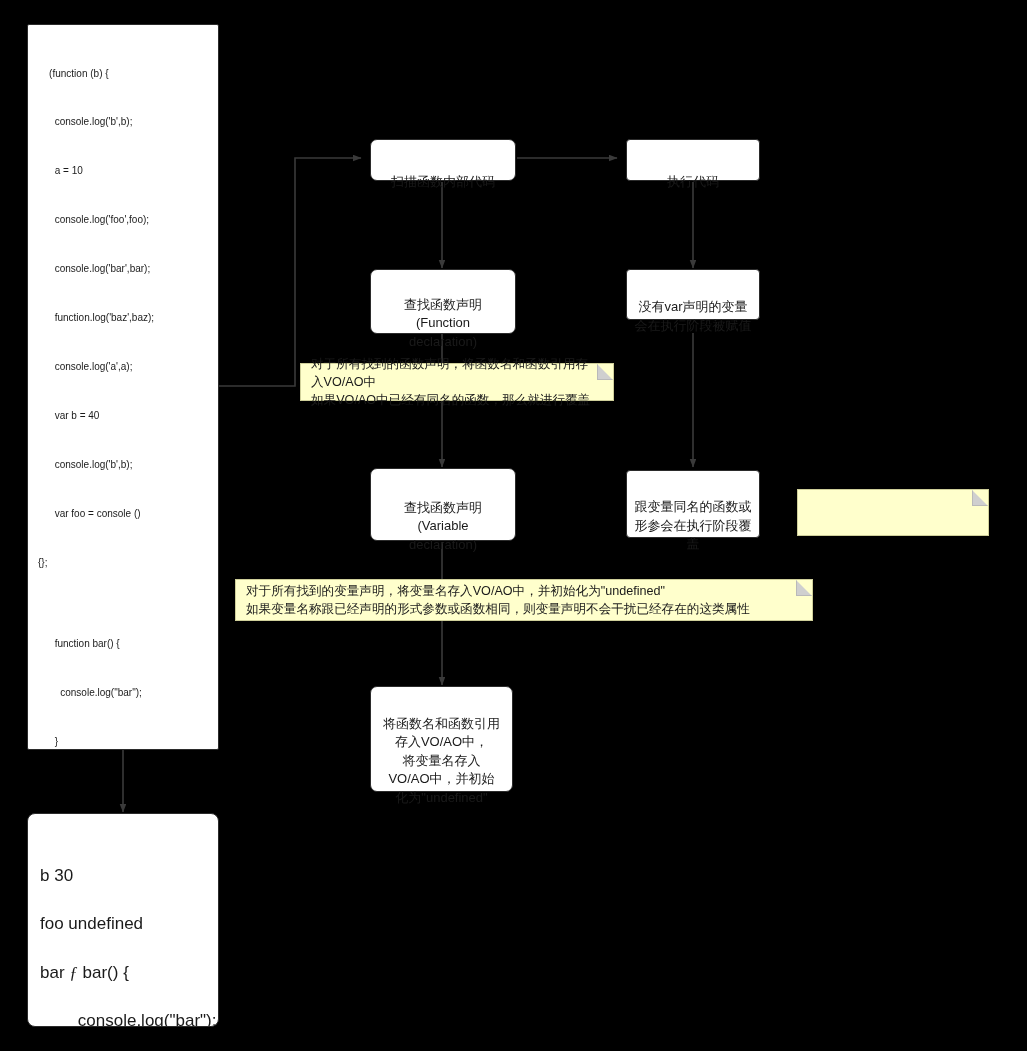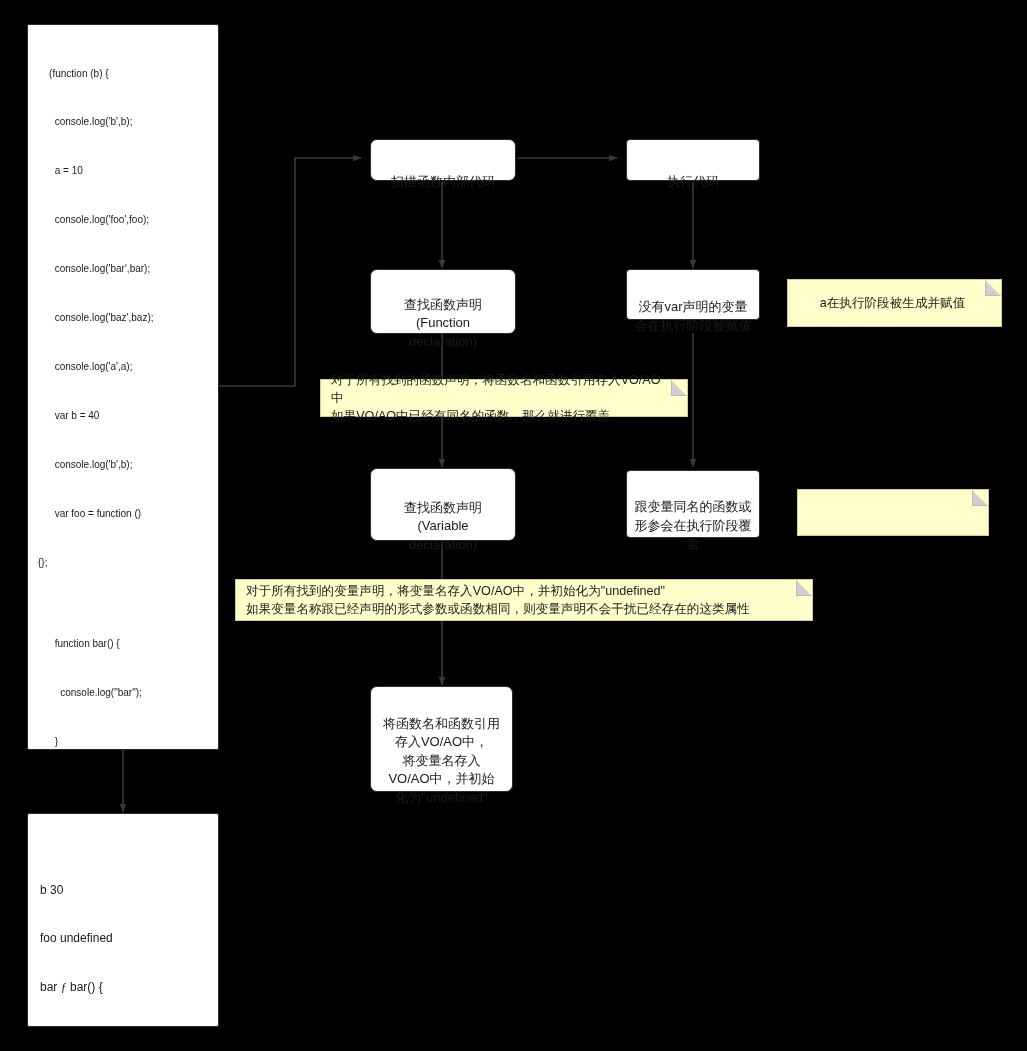--- a/index.html
+++ b/index.html
@@ -31,25 +31,25 @@
     border-radius: 2px;
     font-family: "Liberation Sans", "DejaVu Sans", sans-serif;
     font-size: 10px;
     line-height: 16.3px;
     white-space: pre;
     padding: 8px 0 6px 0;
     overflow: hidden;
   }
   .codebox .ln { display: block; padding-left: 10px; }
   .outbox {
-    border-radius: 2px;
-    font-size: 12px;
+    border-radius: 8px;
+    font-size: 17px;
     line-height: 16.1px;
     white-space: pre;
-    padding: 36px 0 10px 0;
+    padding: 22px 0 10px 0;
     overflow: hidden;
   }
   .outbox .ln { display: block; padding-left: 12px; }
   .outbox .fn { font-family: "Liberation Serif", "DejaVu Serif", serif; font-style: italic; }
   .proc {
     border-radius: 7px;
     display: flex;
     align-items: center;
     justify-content: center;
     text-align: center;
@@ -112,25 +112,25 @@
       <path d="M123,750 L123,812" marker-end="url(#ah)"></path>
     </g>
   </svg>
 
   <div class="node codebox" style="left:27px; top:24px; width:192px; height:726px;">
     <span class="ln">    (function (b) {</span>
     <span class="ln">      console.log('b',b);</span>
     <span class="ln">      a = 10</span>
     <span class="ln">      console.log('foo',foo);</span>
     <span class="ln">      console.log('bar',bar);</span>
-    <span class="ln">      console.log('baz',baz);</span>
+    <span class="ln">      function.log('baz',baz);</span>
     <span class="ln">      console.log('a',a);</span>
     <span class="ln">      var b = 40</span>
     <span class="ln">      console.log('b',b);</span>
-    <span class="ln">      var foo = function ()</span>
+    <span class="ln">      var foo = console ()</span>
     <span class="ln">{};</span>
     <span class="ln"></span>
     <span class="ln">      function bar() {</span>
     <span class="ln">        console.log("bar");</span>
     <span class="ln">      }</span>
     <span class="ln"></span>
     
     
     <span class="ln"></span>
     
@@ -206,26 +206,22 @@
   </div>
 
   <div class="node proc" style="left:370px; top:686px; width:143px; height:106px;">
     <span class="txt">将函数名和函数引用
 存入VO/AO中，
 将变量名存入
 VO/AO中，并初始
 化为"undefined"</span>
   </div>
 
-  <div class="note center" style="left:787px; top:279px; width:215px; height:48px;">
-    <span class="fold"></span>
-    <span>a在执行阶段被生成并赋值</span>
-  </div>
-
-  <div class="note" style="left:300px; top:379px; width:368px; height:38px;margin-left:20px;">
+
+  <div class="note" style="left:300px; top:363px; width:314px; height:38px;">
     <span class="fold"></span>
     <span>对于所有找到的函数声明，将函数名和函数引用存入VO/AO中
 如果VO/AO中已经有同名的函数，那么就进行覆盖</span>
   </div>
 
   <div class="note center" style="left:797px; top:489px; width:192px; height:47px;">
     <span class="fold"></span>
   </div>
 
   <div class="note" style="left:235px; top:579px; width:578px; height:42px;">

